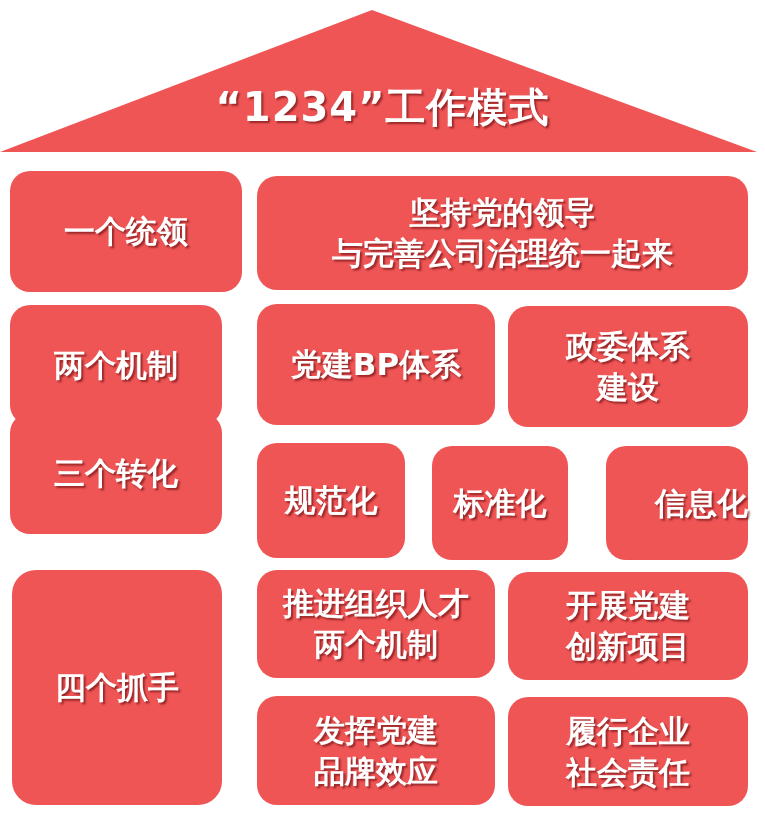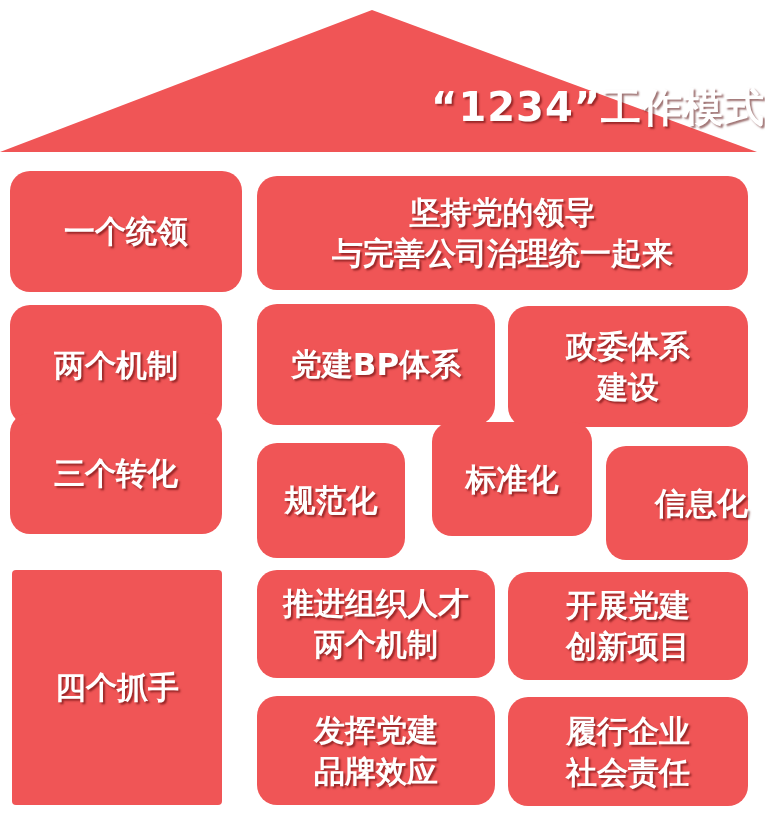--- a/index.html
+++ b/index.html
@@ -1,19 +1,19 @@
 <!DOCTYPE html>
 <html><head>
 <meta charset="utf-8">
 <style>
   html, body { margin: 0; padding: 0; background: #ffffff; }
   body { width: 765px; height: 817px; position: relative; overflow: hidden;
          font-family: "DejaVu Sans", "Liberation Sans", sans-serif; }
   .roof { position: absolute; left: 0; top: 0; width: 765px; height: 160px; }
-  .roof-title { position: absolute; left: 0; width: 765px; top: 80px; text-align: right;
+  .roof-title { position: absolute; left: 0; width: 765px; top: 80px; text-align: center;
                 color: #fff; font-weight: bold; font-size: 40px; letter-spacing: 1px;
                 text-shadow: 2px 2px 2px rgba(80,0,0,0.55); }
   .box { position: absolute; background: #F05556; border-radius: 20px;
          display: flex; align-items: center; justify-content: center; text-align: center;
          box-sizing: border-box; }
   .box span { color: #fff; font-weight: bold; font-size: 31px; line-height: 41px;
               white-space: pre-line; text-shadow: 2px 2px 2px rgba(80,0,0,0.55); }
 </style>
 </head>
 <body>
@@ -41,28 +41,28 @@
   <span>政委体系
 建设</span>
 </div>
 
 <div class="box" style="left:10px;top:413px;width:212px;height:121px;">
   <span>三个转化</span>
 </div>
 <div class="box" style="left:257px;top:443px;width:148px;height:115px;">
   <span>规范化</span>
 </div>
-<div class="box" style="left:432px;top:422px;width:160px;height:114px;">
+<div class="box" style="left:432px;top:446px;width:136px;height:114px;">
   <span>标准化</span>
 </div>
 <div class="box" style="left:606px;top:446px;width:142px;height:114px;justify-content:flex-end;">
   <span>信息化</span>
 </div>
 
-<div class="box" style="left:12px;top:570px;width:210px;height:235px;border-radius:4px;">
+<div class="box" style="left:12px;top:570px;width:210px;height:235px;border-radius:24px;">
   <span>四个抓手</span>
 </div>
 <div class="box" style="left:257px;top:570px;width:238px;height:108px;">
   <span>推进组织人才
 两个机制</span>
 </div>
 <div class="box" style="left:508px;top:572px;width:240px;height:108px;justify-content:center;">
   <span>开展党建
 创新项目</span>
 </div>

